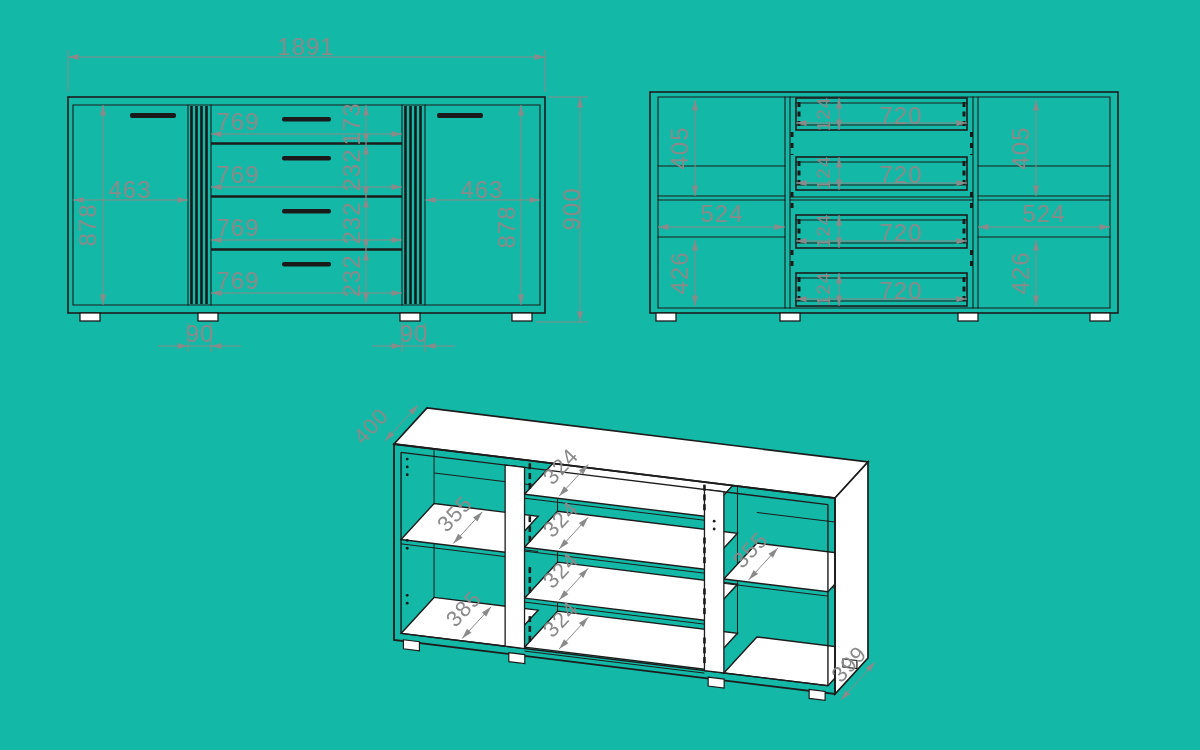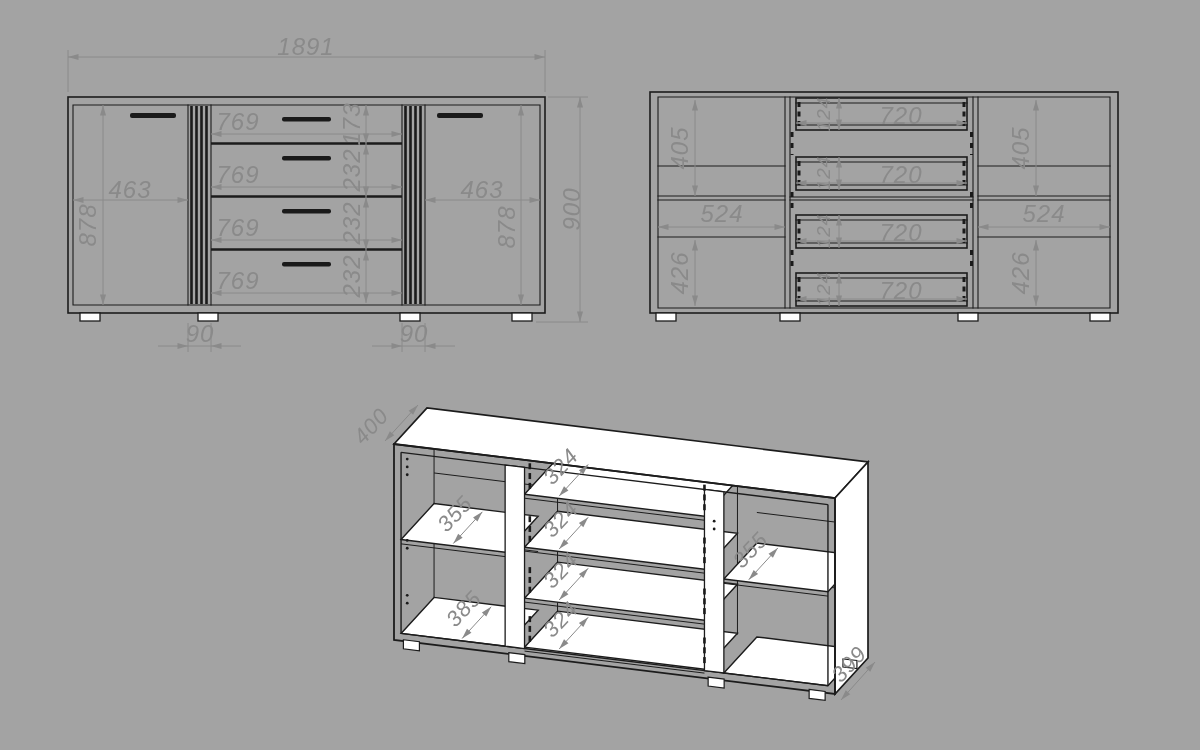--- a/index.html
+++ b/index.html
@@ -1,17 +1,17 @@
 <!DOCTYPE html>
 <html><head>
 <meta charset="utf-8">
 <style>
   html,body{margin:0;padding:0;background:#fff;}
-  #canvas{position:relative;width:1200px;height:750px;background:#a3a3a3;overflow:hidden;
-          font-family:"Liberation Sans",sans-serif;font-style:italic;}
+  #canvas{position:relative;width:1200px;height:750px;background:#14b8a6;overflow:hidden;
+          font-family:"Liberation Sans",sans-serif;}
   .st  {stroke:#1c1c1c;stroke-width:1.6;fill:none;stroke-linecap:square;}
   .st2 {stroke:#1c1c1c;stroke-width:1.1;fill:none;stroke-linecap:square;}
   .sep {stroke:#1c1c1c;stroke-width:2.4;fill:none;}
   .strip{stroke:#1a1a1a;stroke-width:2.6;fill:none;}
   .dk  {fill:#1a1a1a;stroke:none;}
   .ft  {stroke:#1c1c1c;stroke-width:1.3;fill:#fff;}
   .dl  {stroke:#8a8a8a;stroke-width:1;fill:none;}
   .slide{stroke:#1a1a1a;stroke-width:3;fill:none;stroke-dasharray:5 4.5;}
   .gapmark{stroke:#1a1a1a;stroke-width:3;fill:none;stroke-dasharray:5 6;}
   .dim-t{fill:#8a8a8a;font-family:"Liberation Sans",sans-serif;font-size:24px;

